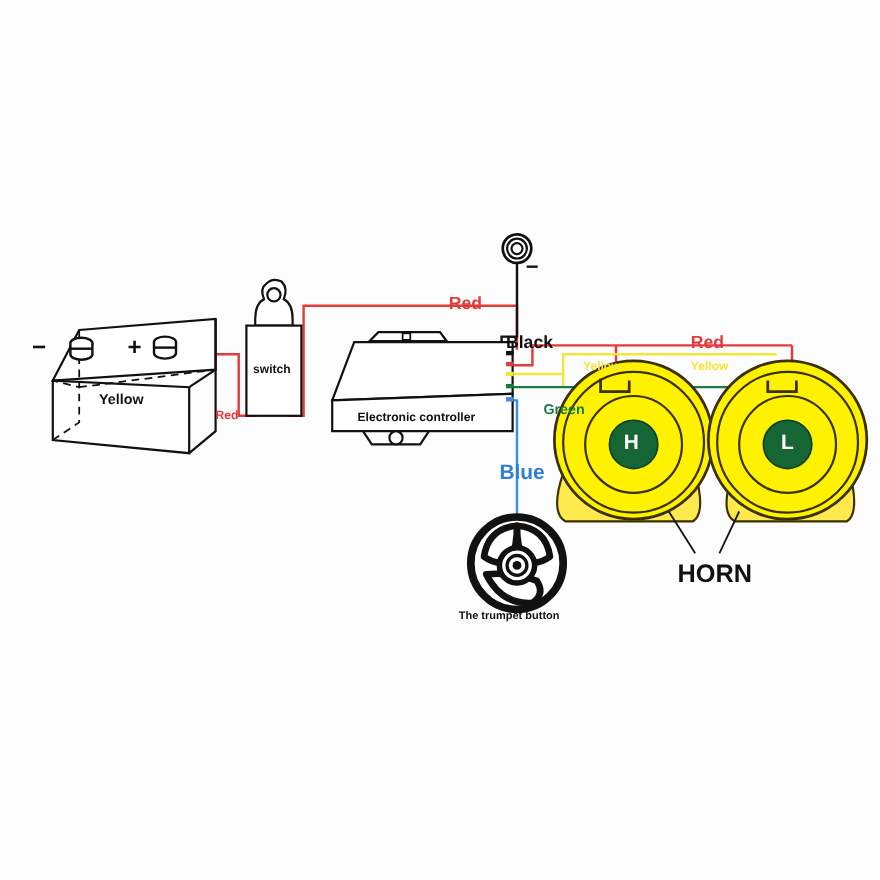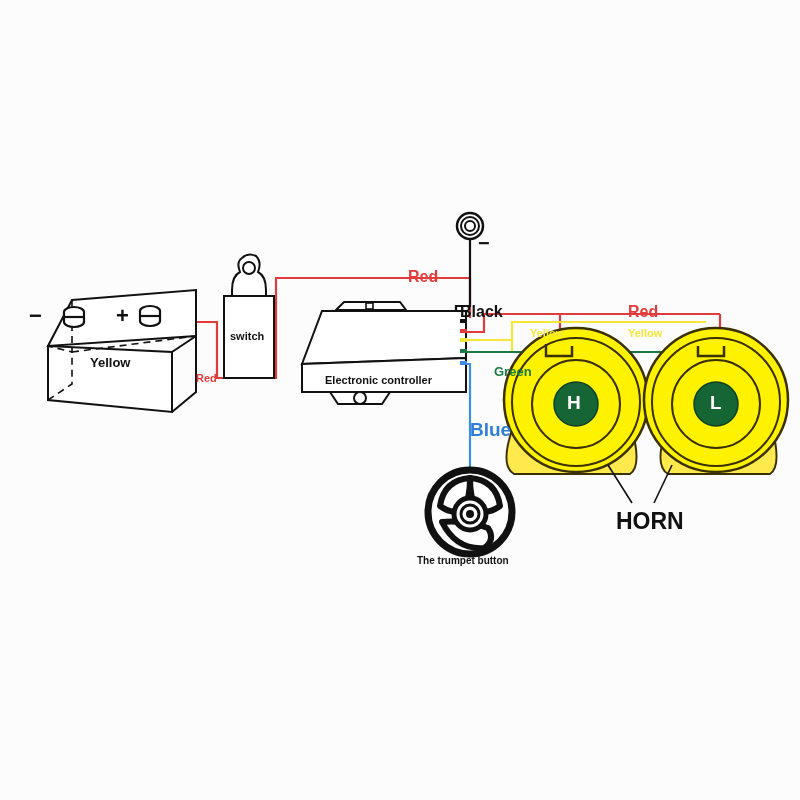--- a/index.html
+++ b/index.html
@@ -180,16 +180,16 @@
   <div class="lbl" style="position:absolute; left:417px; top:555px; font-size:10px; color:#111;">The trumpet button</div>
 
   <div id="wire-label-layer">
       <div class="lbl" style="position: absolute; left: 408px; top: 268px; font-size: 16px; color: rgb(226, 59, 59); white-space: nowrap;">Red</div>
       <div class="lbl" style="position: absolute; left: 196px; top: 372px; font-size: 11px; color: rgb(226, 59, 59); white-space: nowrap;">Red</div>
       <div class="lbl" style="position: absolute; left: 628px; top: 303px; font-size: 16px; color: rgb(226, 59, 59); white-space: nowrap;">Red</div>
       <div class="lbl" style="position: absolute; left: 460px; top: 303px; font-size: 16px; color: rgb(17, 17, 17); white-space: nowrap;">Black</div>
       <div class="lbl" style="position: absolute; left: 530px; top: 327px; font-size: 11px; color: rgb(245, 230, 58); white-space: nowrap;">Yellow</div>
       <div class="lbl" style="position: absolute; left: 628px; top: 327px; font-size: 11px; color: rgb(245, 230, 58); white-space: nowrap;">Yellow</div>
       <div class="lbl" style="position: absolute; left: 494px; top: 364px; font-size: 13px; color: rgb(26, 122, 67); white-space: nowrap; text-align: right;">Green</div>
-      <div class="lbl" style="position: absolute; left: 454px; top: 419px; font-size: 19px; color: rgb(47, 127, 214); white-space: nowrap; margin-left: 16px;">Blue</div>
+      <div class="lbl" style="position: absolute; left: 454px; top: 419px; font-size: 19px; color: rgb(47, 127, 214); white-space: nowrap;">Blue</div>
     </div>
 
 </div>
 
 </body></html>

